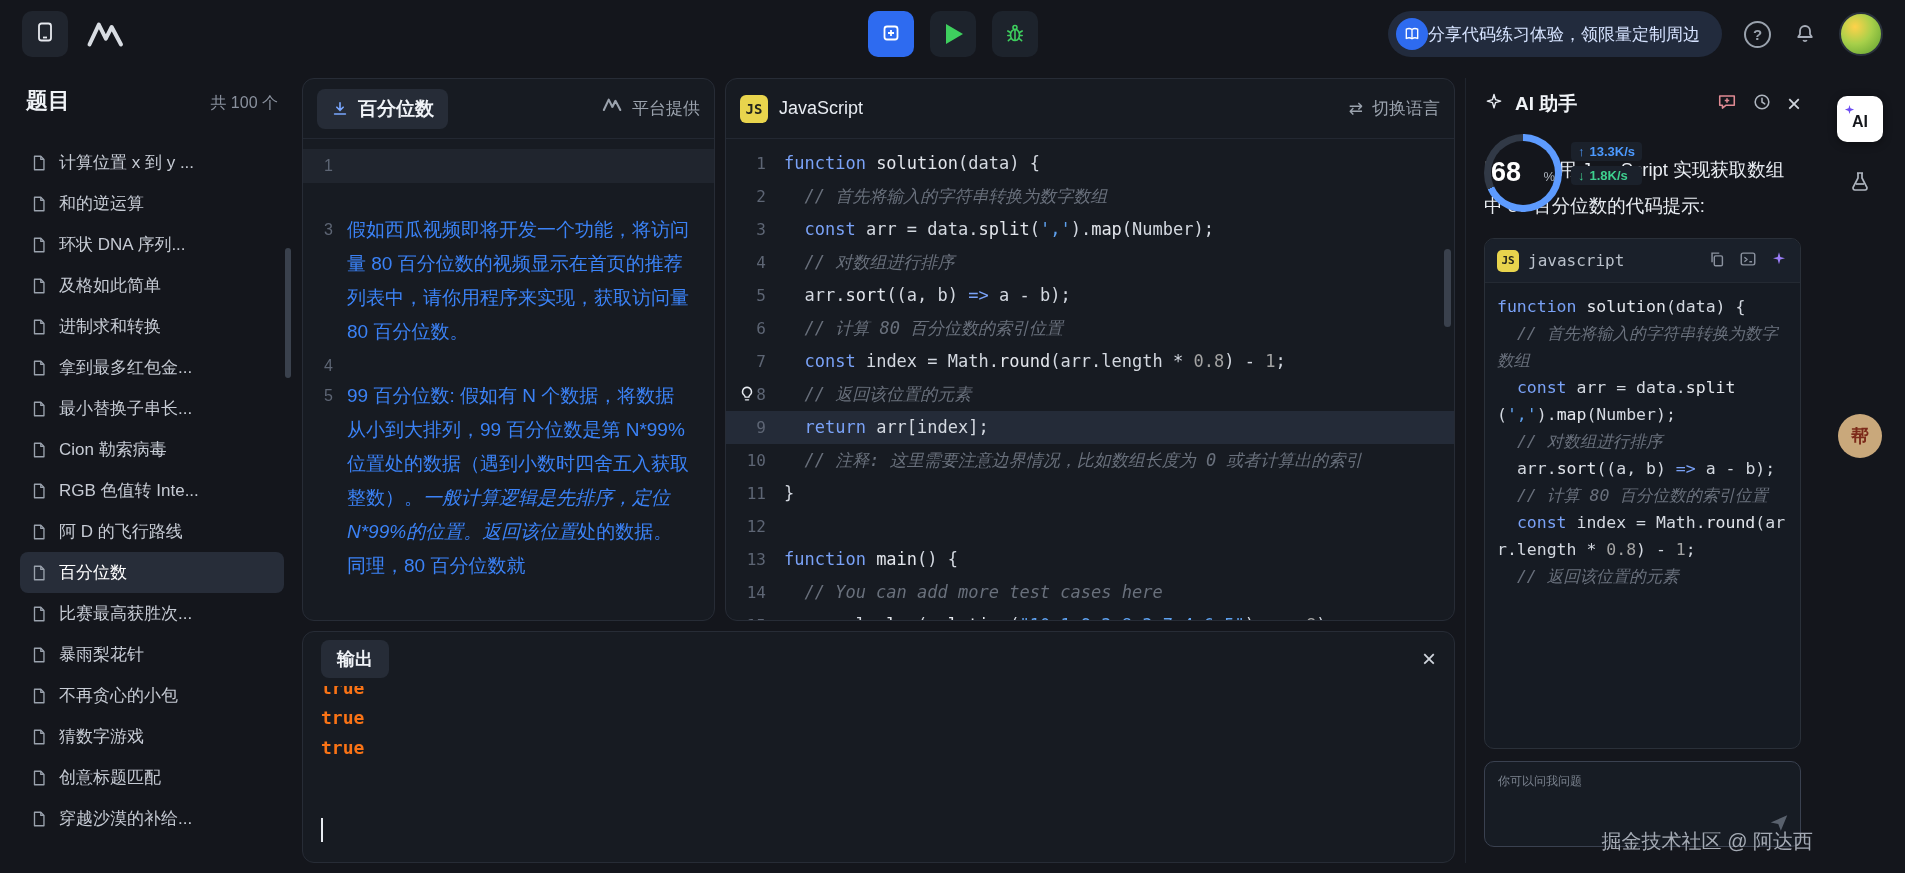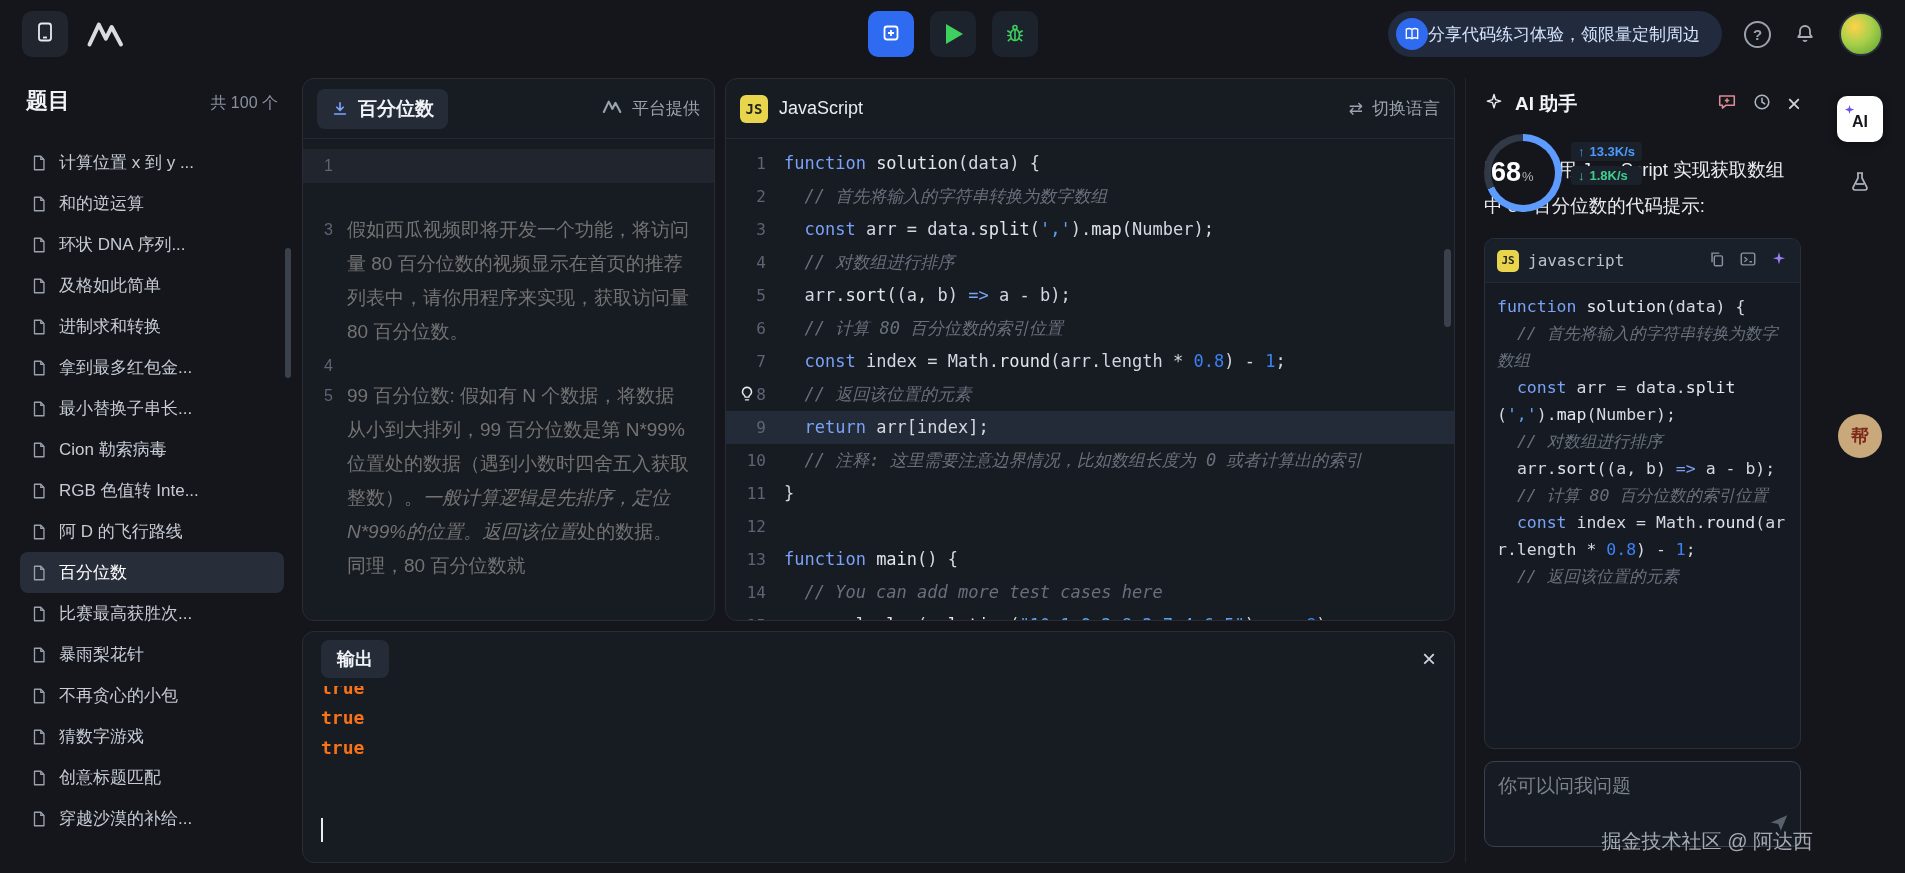--- a/index.html
+++ b/index.html
@@ -44,25 +44,25 @@
   
   .mid{flex:1;min-width:0;display:flex;flex-direction:column;gap:10px}
   .panes{flex:1;min-height:0;display:flex;gap:10px}
   .card{background:#171b22;border:1px solid #272c36;border-radius:12px;overflow:hidden;display:flex;flex-direction:column}
   .card-head{height:60px;flex:none;display:flex;align-items:center;justify-content:space-between;padding:0 14px;border-bottom:1px solid #232832}
 
   
   .problem{width:413px;flex:none}
   .title-pill{display:flex;align-items:center;gap:9px;background:#262c37;border-radius:8px;height:40px;padding:0 14px;font-size:19px;font-weight:700;color:#f0f3f7}
   .dl-ico{color:#7aa7ff;display:grid;place-items:center}
-  .provider{display:flex;align-items:center;gap:8px;color:#9aa2ad;font-size:17px}
+  .provider{display:flex;align-items:flex-start;gap:8px;color:#9aa2ad;font-size:17px}
   .md-body{padding:10px 0 0;overflow:hidden;flex:1}
   .md-row{display:flex}
   .md-row .gut{width:44px;flex:none;text-align:right;padding-right:14px;color:#5d6574;font-size:16px;line-height:34px}
-  .md-text{flex:1;min-width:0;padding-right:24px;font-size:19px;line-height:34px;color:#737373}
+  .md-text{flex:1;min-width:0;padding-right:24px;font-size:19px;line-height:34px;color:#3b82f6}
   .md-row.heading{background:#20252e}
   .md-row.heading .md-text{font-weight:700;color:#edf0f5}
   .md-row.blank{height:30px}
   .italic{font-style:italic}
 
   
   .editor{flex:1;min-width:0}
   .lang{display:flex;align-items:center;gap:11px}
   .js-badge{width:28px;height:28px;border-radius:6px;background:#e8d44d;color:#23241c;font-weight:800;font-size:14px;display:grid;place-items:center;font-family:"DejaVu Sans Mono",monospace}
   .lang-name{font-size:18px;color:#e8ecf2;font-weight:500}
@@ -70,21 +70,21 @@
   .code-body{position:relative;flex:1;min-height:0;overflow:hidden;padding-top:8px;font-family:"DejaVu Sans Mono","Liberation Mono",monospace}
   .code-line{display:flex;height:33px;line-height:33px;font-size:17px;white-space:pre}
   .code-line .gut{width:58px;flex:none;text-align:right;padding-right:18px;color:#5d6574;font-size:16px}
   .code-line.hl{background:#242b38}
   .code-content{flex:1;overflow:hidden}
   .tk-k{color:#7aa2f7}
   .tk-f{color:#e3e6ec}
   .tk-d{color:#d3d8e0}
   .tk-c{color:#69707c;font-style:italic}
   .tk-s{color:#5ea1ef}
-  .tk-n{color:#3b82f6}
+  .tk-n{color:#a3a3a3}
   .bulb{position:absolute;left:12px;top:246px;color:#e8ecf2}
   .ed-scroll{position:absolute;right:3px;top:110px;width:7px;height:78px;border-radius:4px;background:#3a414d}
 
   
   .output{height:232px;flex:none}
   .out-head{height:54px;flex:none;display:flex;align-items:center;justify-content:space-between;padding:0 18px}
   .out-pill{background:#262c37;border-radius:8px;height:38px;display:flex;align-items:center;padding:0 16px;font-weight:700;font-size:18px;color:#f0f3f7}
   .out-close{color:#cfd4dc;font-size:24px;line-height:1;cursor:pointer}
   .out-body{flex:1;overflow:hidden;padding:0 0 0 18px;font-family:"DejaVu Sans Mono","Liberation Mono",monospace;font-size:18px;line-height:30px;color:#f97316;font-weight:700}
   .out-line:first-child{margin-top:-13px}
@@ -93,38 +93,38 @@
   
   .assistant{width:352px;flex:none;position:relative;display:flex;flex-direction:column;border-left:1px solid #20252e;padding-left:2px}
   .ai-head{height:52px;flex:none;display:flex;align-items:center;gap:11px;padding:0 16px;color:#e8ecf2}
   .ai-title{font-size:19px;font-weight:700;color:#f0f3f7}
   .ai-head-icons{margin-left:auto;display:flex;gap:15px;align-items:center;color:#aeb5bf}
   .ai-close{font-size:24px;line-height:1;cursor:pointer;color:#cfd4dc}
   .chatplus{color:#e08a93}
   .ai-body{flex:1;min-height:0;position:relative;padding:0 16px;display:flex;flex-direction:column}
   .ring-wrap{position:absolute;top:4px;left:16px;display:flex;gap:9px;z-index:3}
   .ring{width:78px;height:78px;border-radius:50%;display:grid;place-items:center}
-  .ring-inner{width:64px;height:64px;border-radius:50%;background:#14161c;display:flex;align-items:baseline;justify-content:flex-start;padding-top:18px}
+  .ring-inner{width:64px;height:64px;border-radius:50%;background:#14161c;display:flex;align-items:baseline;justify-content:space-between;padding-top:18px}
   .ring-num{font-size:27px;font-weight:700;color:#fff;line-height:1}
   .ring-unit{font-size:13px;color:#aeb5bf;margin-left:1px}
   .speeds{display:flex;flex-direction:column;gap:5px;margin-top:8px}
   .speed{font-size:13px;font-weight:700;background:#1b212b;border-radius:4px;padding:2px 7px;display:flex;gap:5px;align-items:center;white-space:nowrap}
   .speed.up{color:#4c9aff}
   .speed.down{color:#3ecf8e}
   .ai-intro{margin-top:22px;font-size:18.5px;line-height:36px;color:#e9edf2;position:relative;z-index:1}
   .ai-code{margin-top:14px;flex:1;min-height:0;border:1px solid #2a3039;border-radius:10px;background:#161b23;display:flex;flex-direction:column;overflow:hidden}
   .ai-code-head{height:44px;flex:none;display:flex;align-items:center;gap:9px;padding:0 12px;background:#1a202a;border-bottom:1px solid #242a33}
   .js-badge.sm{width:22px;height:22px;font-size:11px;border-radius:5px}
   .ai-code-lang{font-size:16px;color:#b9c0ca;font-family:"DejaVu Sans Mono",monospace}
   .ai-code-icons{margin-left:auto;display:flex;gap:13px;align-items:center;color:#8a919e}
   .magic{color:#9b7df8}
   .ai-code-body{padding:10px 12px;font-family:"DejaVu Sans Mono","Liberation Mono",monospace;font-size:16.5px;line-height:27px;overflow:hidden}
   .ai-code-line{white-space:pre-wrap;word-break:break-all}
   .ai-input{flex:none;margin:12px 0 16px;height:86px;border:1px solid #3a4150;border-radius:10px;background:#171c24;position:relative}
-  .ai-input textarea{width:100%;height:100%;background:transparent;border:0;outline:0;resize:none;color:#ef4444;font-size:19px;padding:11px 13px;font-family:inherit}
+  .ai-input textarea{width:100%;height:100%;background:transparent;border:0;outline:0;resize:none;color:#ef4444;font-size:12px;padding:11px 13px;font-family:inherit}
   .ai-input textarea::placeholder{color:#7b838f}
   .send{position:absolute;right:10px;bottom:8px;color:#59616d;cursor:pointer}
   .watermark{position:absolute;right:4px;bottom:8px;font-size:20px;color:#a4aab4;z-index:6;white-space:nowrap}
 
   
   .rail{width:66px;flex:none;display:flex;flex-direction:column;align-items:center;padding-top:18px;gap:28px}
   .ai-fab{width:46px;height:46px;border-radius:10px;background:#fff;display:grid;place-items:center;position:relative;cursor:pointer;box-shadow:0 2px 8px rgba(0,0,0,.4)}
   .ai-fab .fab-label{font-size:16px;font-weight:800;color:#15171c;margin-top:6px}
   .fab-spark{position:absolute;top:5px;left:7px;color:#6d4df2}
   .rail-ico{color:#aeb5bf;cursor:pointer}

